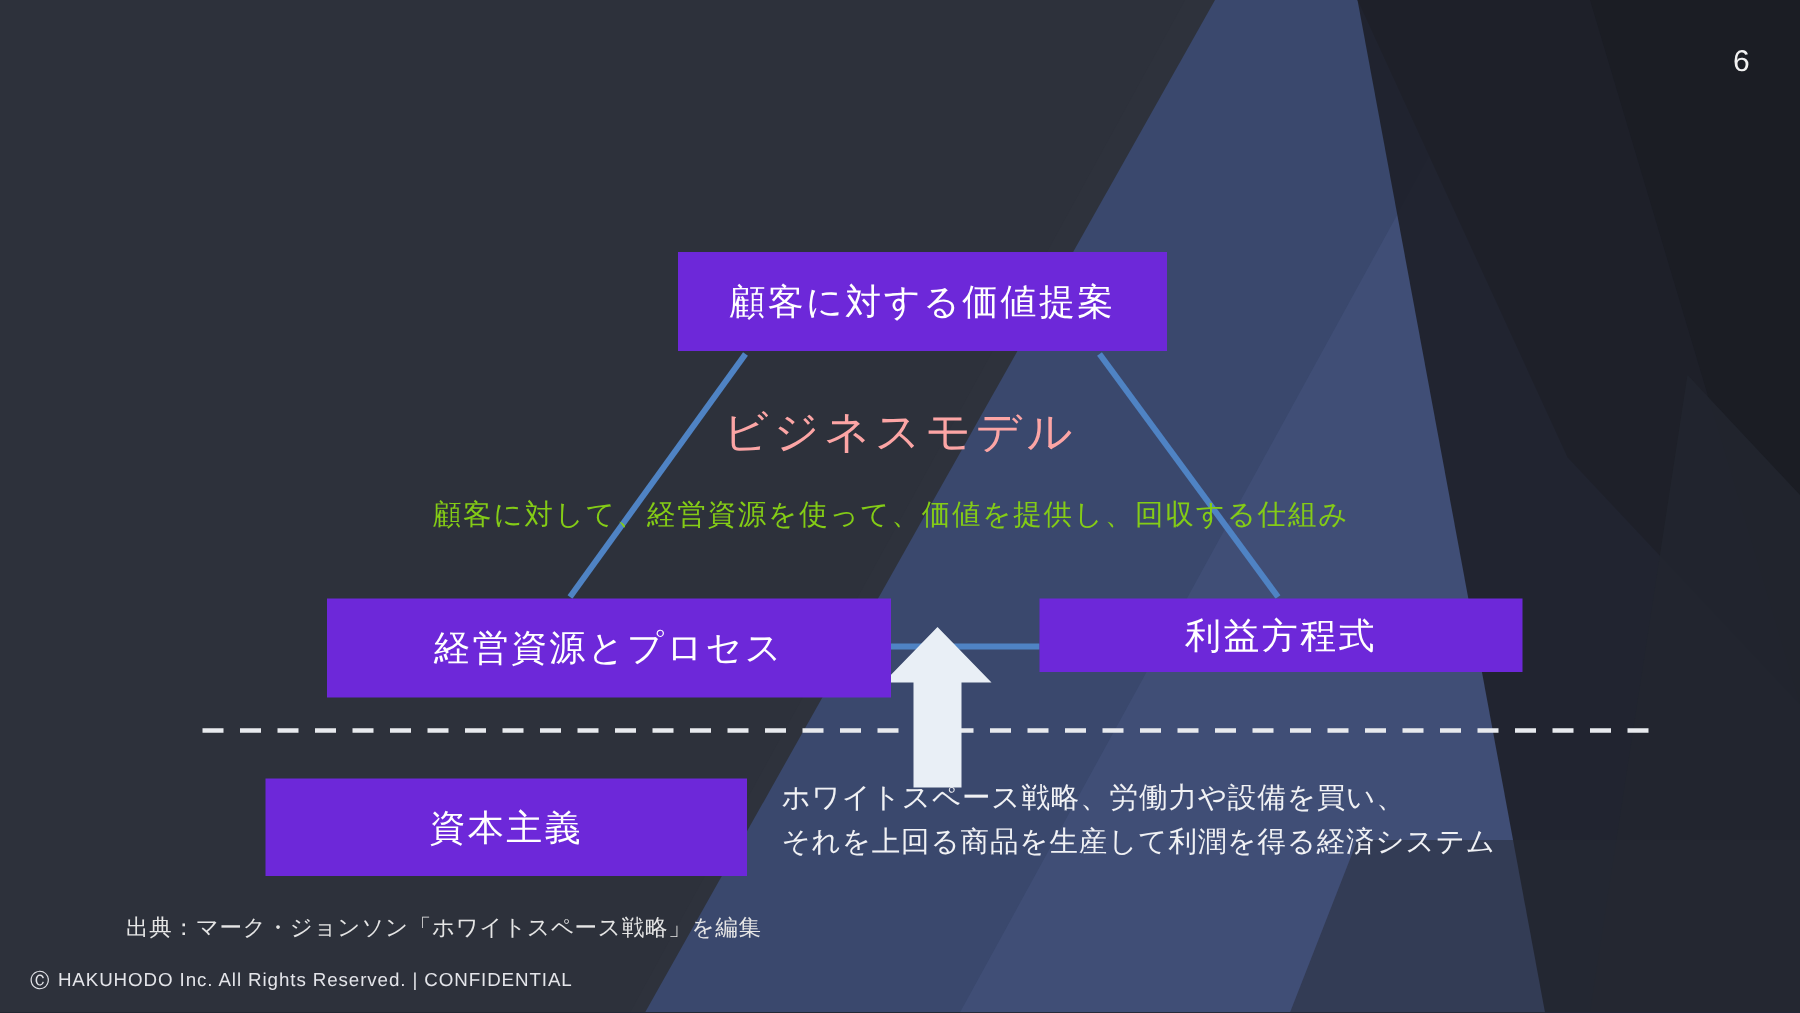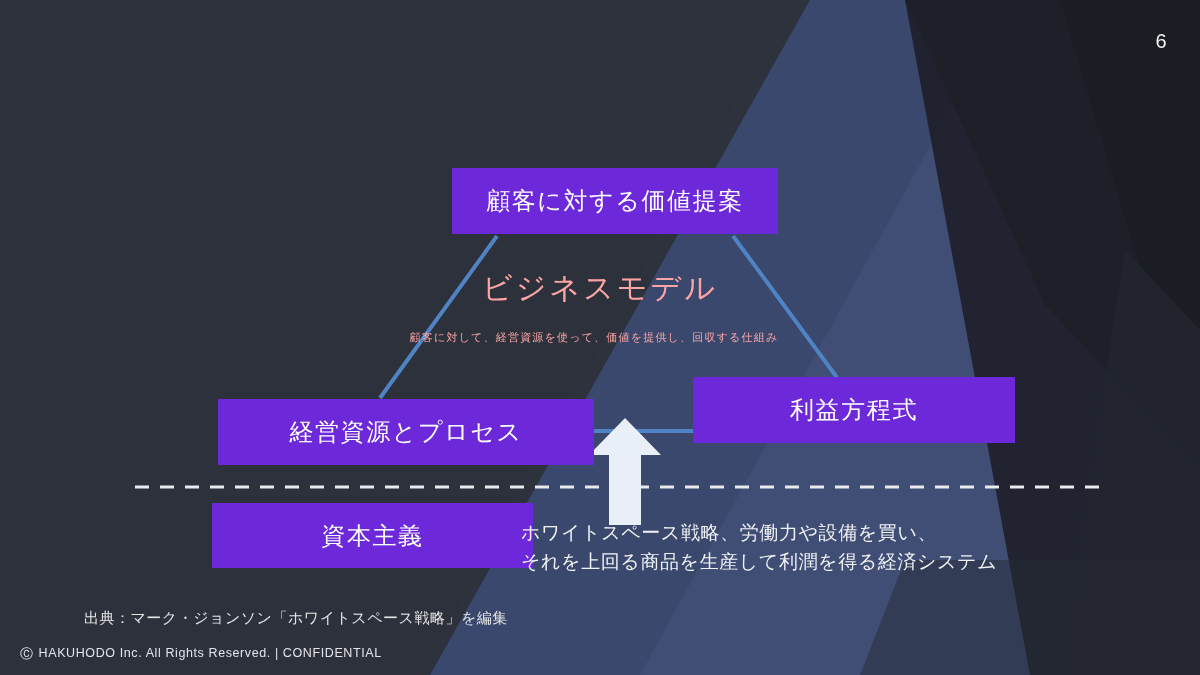--- a/index.html
+++ b/index.html
@@ -62,41 +62,41 @@
     justify-content: center;
     background: #6d28d9;
     color: #ffffff;
     font-size: 24px;
     letter-spacing: 1.6px;
     z-index: 5;
     box-sizing: border-box;
   }
   #box-value     { left: 452px; top: 168px;  width: 326px; height: 66px; }
   #box-resources { left: 218px; top: 399px;  width: 376px; height: 66px; }
-  #box-profit    { left: 693px; top: 377px;  width: 322px; height: 66px; }
-  #box-capital   { left: 177px; top: 503px;  width: 321px; height: 65px; margin-left: 35px; }
+  #box-profit    { left: 693px; top: 399px;  width: 322px; height: 49px; }
+  #box-capital   { left: 177px; top: 519px;  width: 321px; height: 65px; }
 
   .center-label {
     position: absolute;
     left: 0; right: 0;
     top: 268px;
     text-align: center;
     font-size: 30px;
     letter-spacing: 3px;
     color: #fca5a5;
     z-index: 5;
   }
   .center-desc {
     position: absolute;
     left: 0; right: 12px;
     top: 330px;
     text-align: center;
-    font-size: 11px;
+    font-size: 19px;
     letter-spacing: 1.2px;
-    color: #fca5a5;
+    color: #84cc16;
     z-index: 5;
   }
 
   
   .capital-note {
     position: absolute;
     left: 521px;
     top: 519px;
     font-size: 19px;
     line-height: 1.52;

